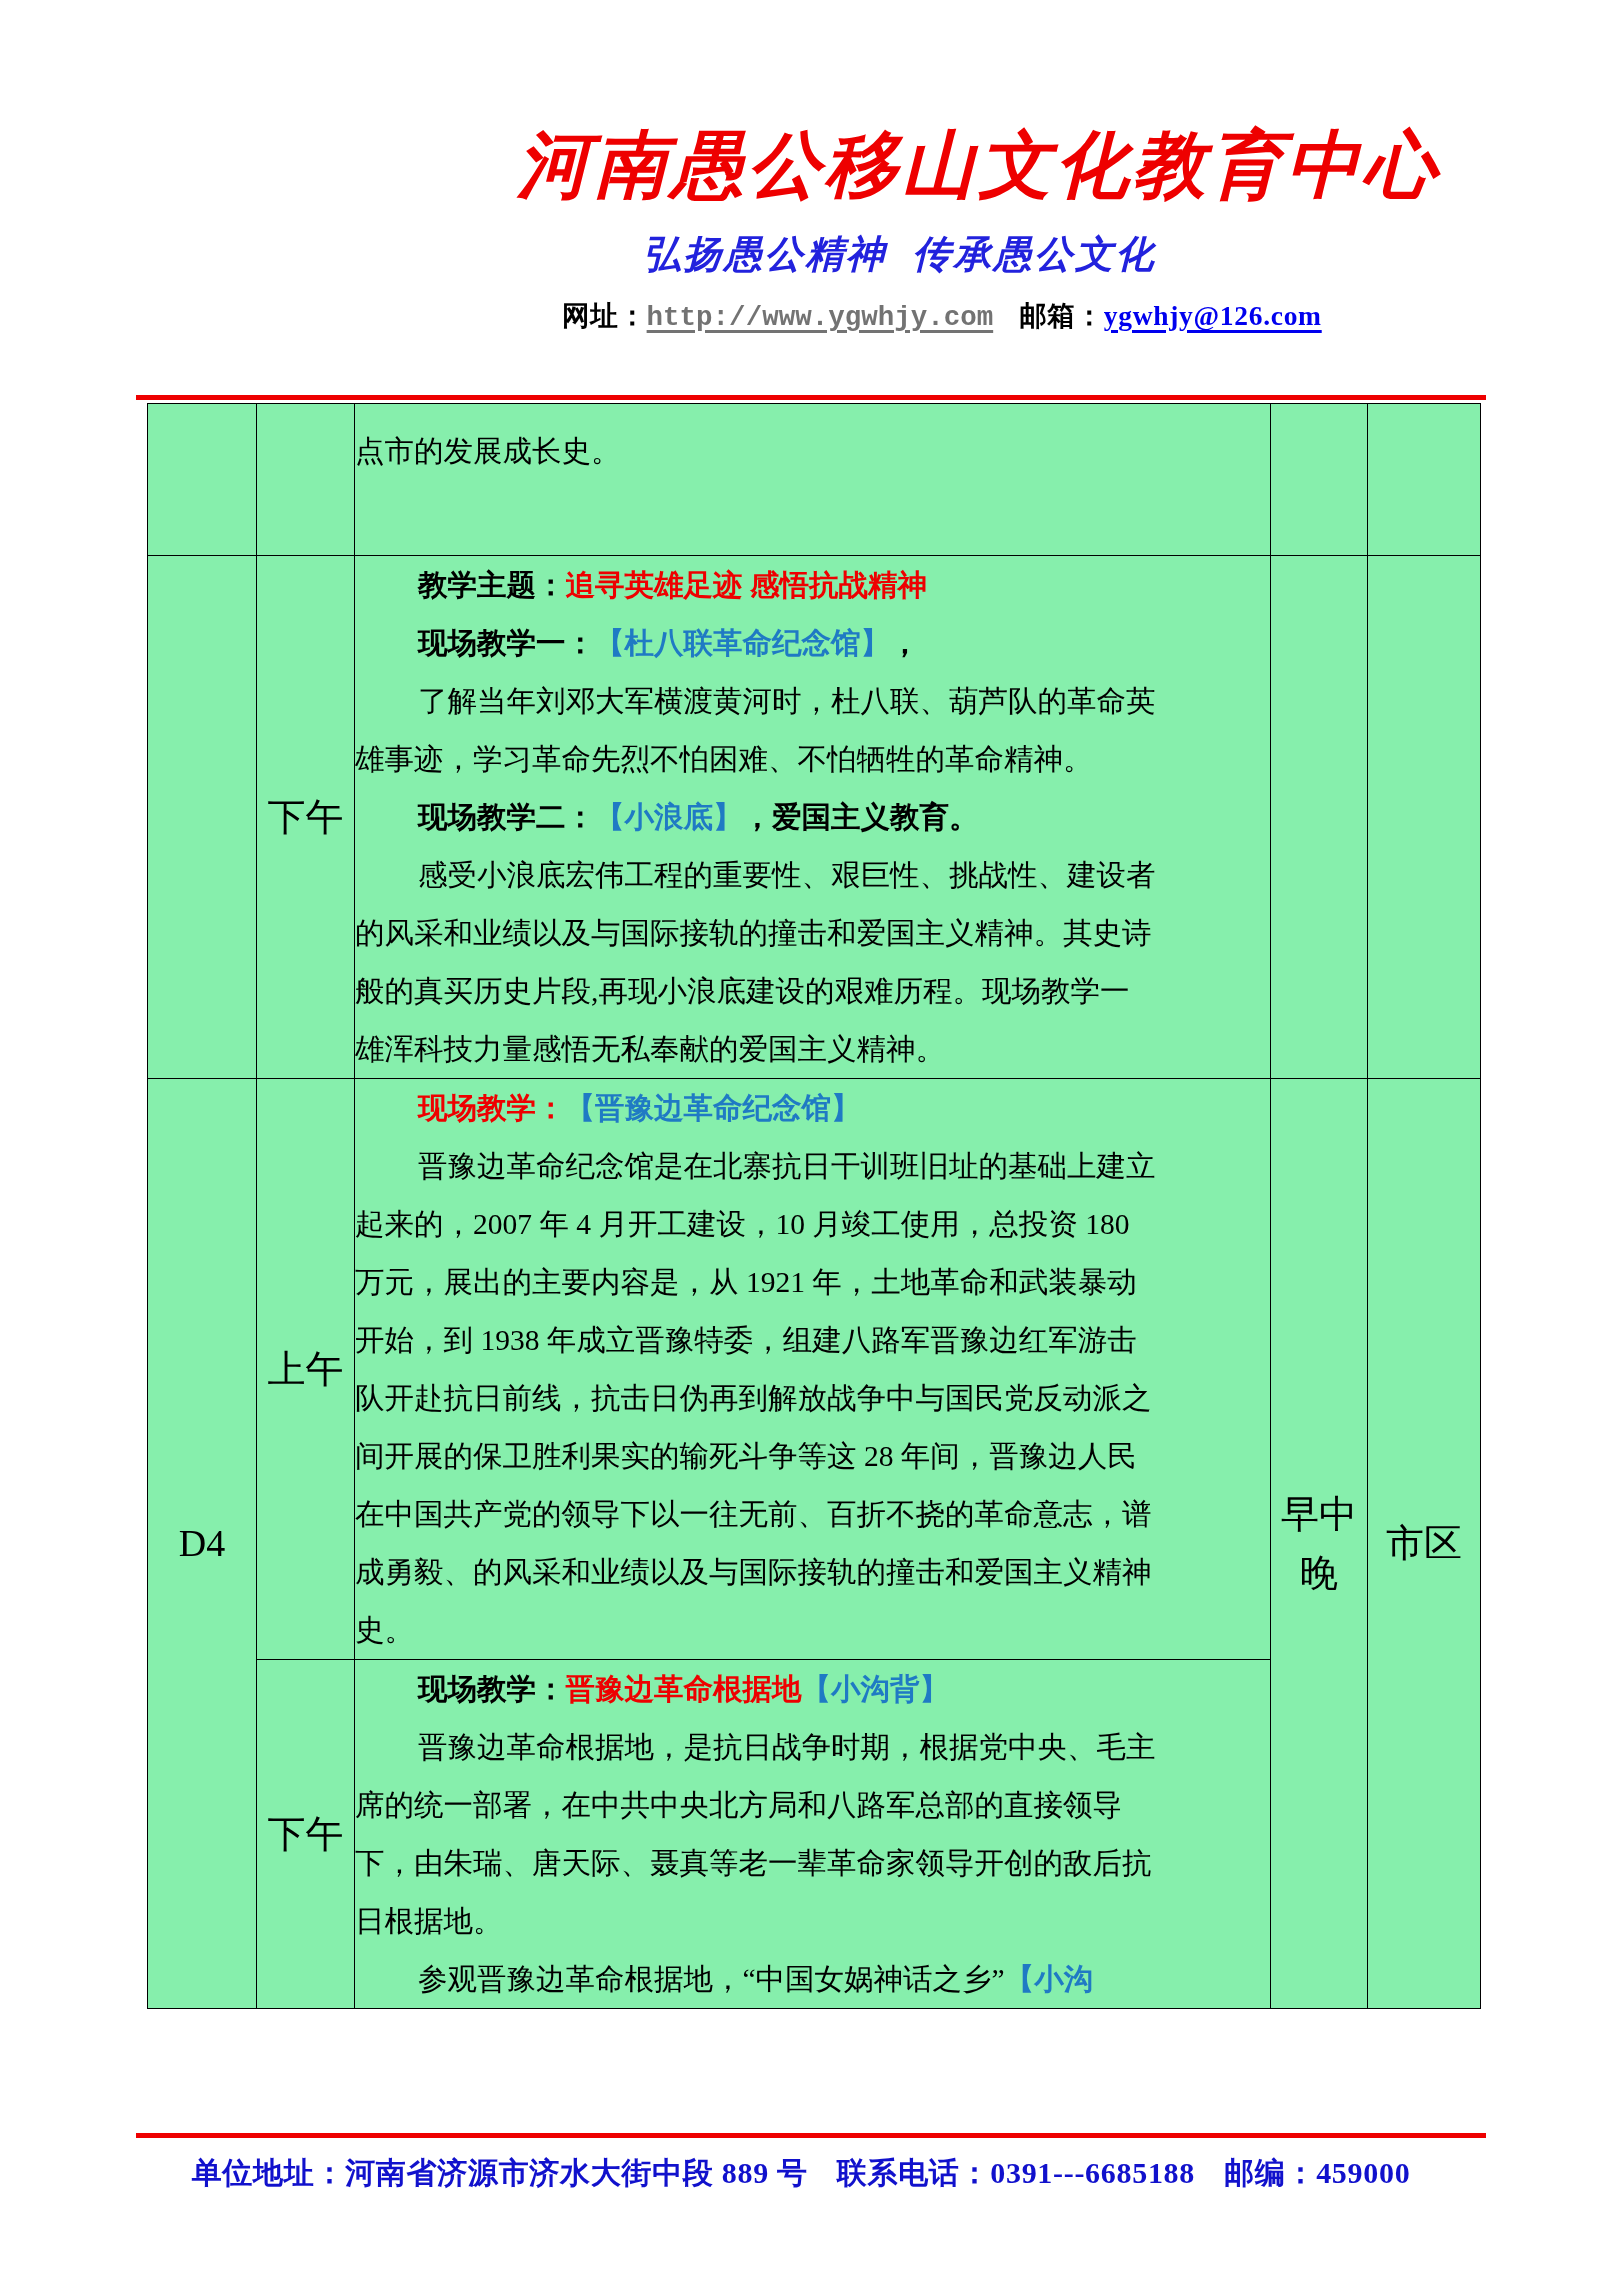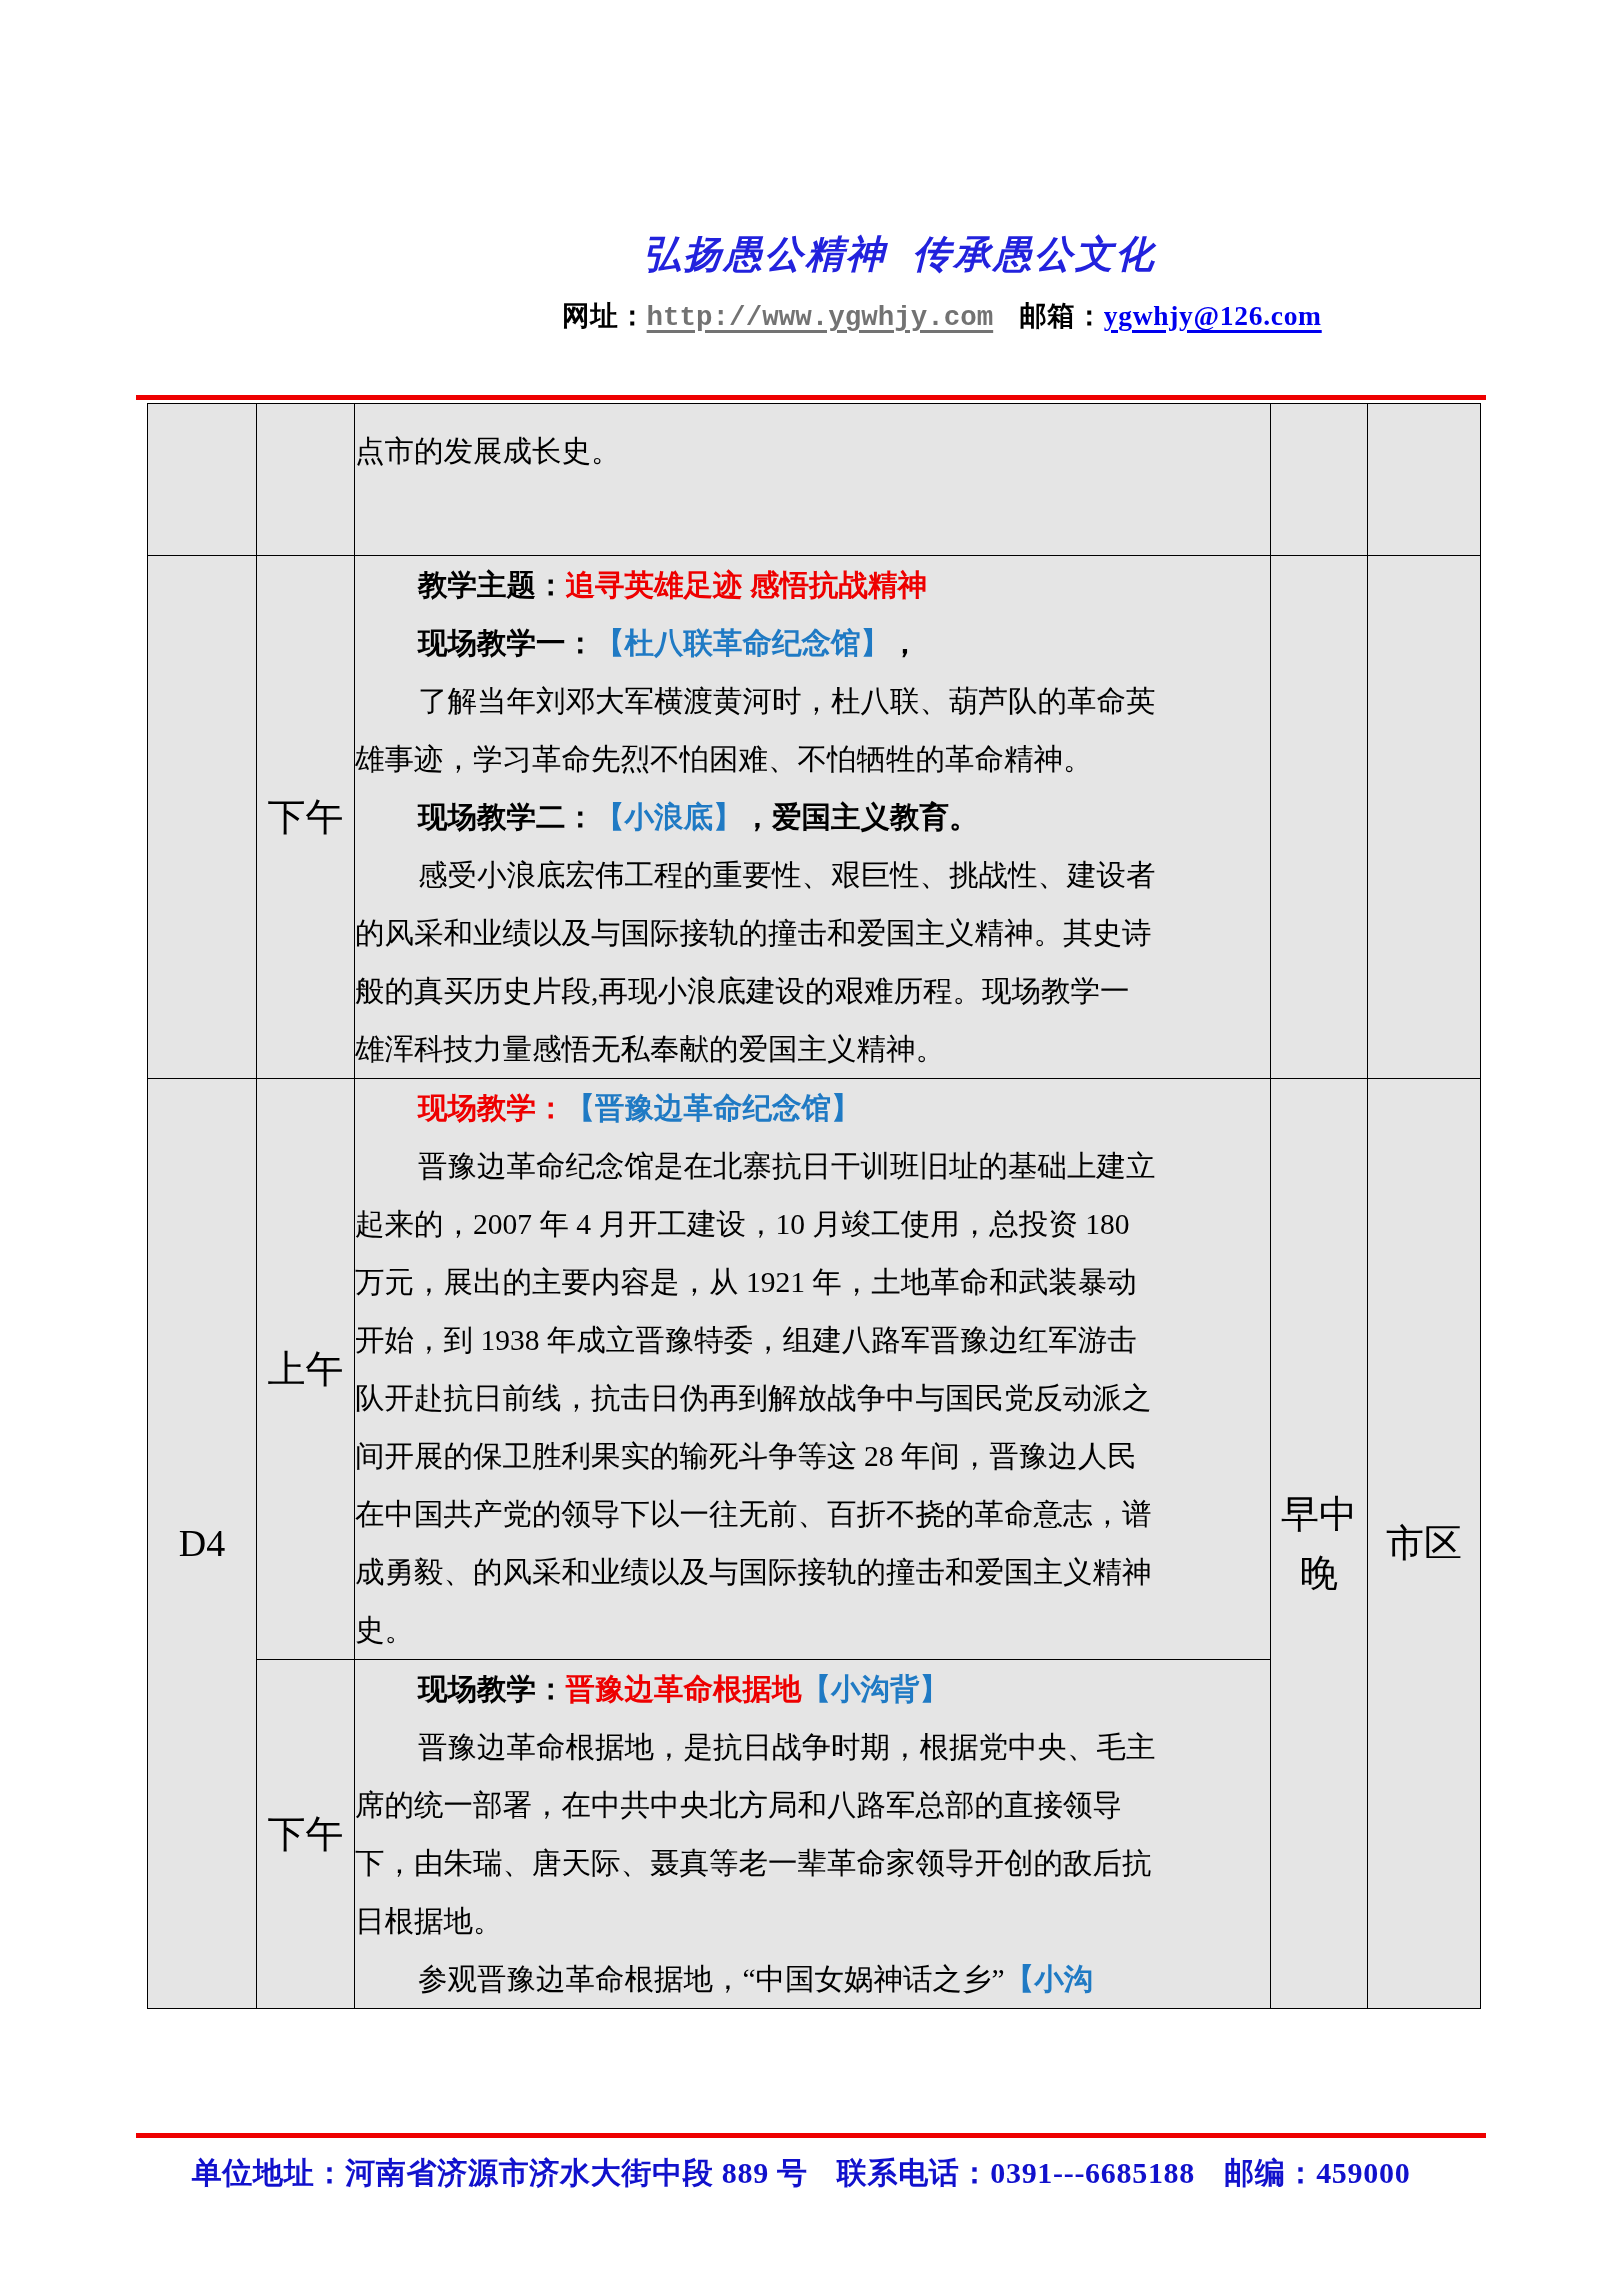--- a/index.html
+++ b/index.html
@@ -155,21 +155,21 @@
     left: 147px;
     top: 403px;
     width: 1333px;
     border-collapse: collapse;
     table-layout: fixed;
   }
   .tbl td {
     border: 1.3px solid #000000;
     vertical-align: middle;
     padding: 0;
-    background: #e5e5e5;
+    background: #86efac;
   }
   .c-day   { width: 109px; }
   .c-part  { width: 98px; }
   .c-body  { width: 916px; }
   .c-meal  { width: 97px; }
   .c-area  { width: 113px; }
 
   .cell-center {
     text-align: center;
     font-family: "Liberation Serif", "DejaVu Serif", serif;
@@ -205,20 +205,21 @@
   .tall-pad-top { padding-top: 11.8px; }
 </style>
 </head>
 <body>
 
 <div class="page">
 
   <div class="header">
 
 
+    <div class="org-title">河南愚公移山文化教育中心</div>
 
     <div class="org-slogan"><span>弘扬愚公精神</span><span class="gap-sm"></span><span>传承愚公文化</span></div>
 
     <div class="org-contact"><span class="lbl">网址：</span><span class="lnk">http://www.ygwhjy.com</span><span class="gap-sm"></span><span class="lbl">邮箱：</span><span class="lnk2">ygwhjy@126.com</span></div>
 
     <div class="hdr-rule"></div>
   </div>
 
   <table class="tbl">
     <colgroup>

